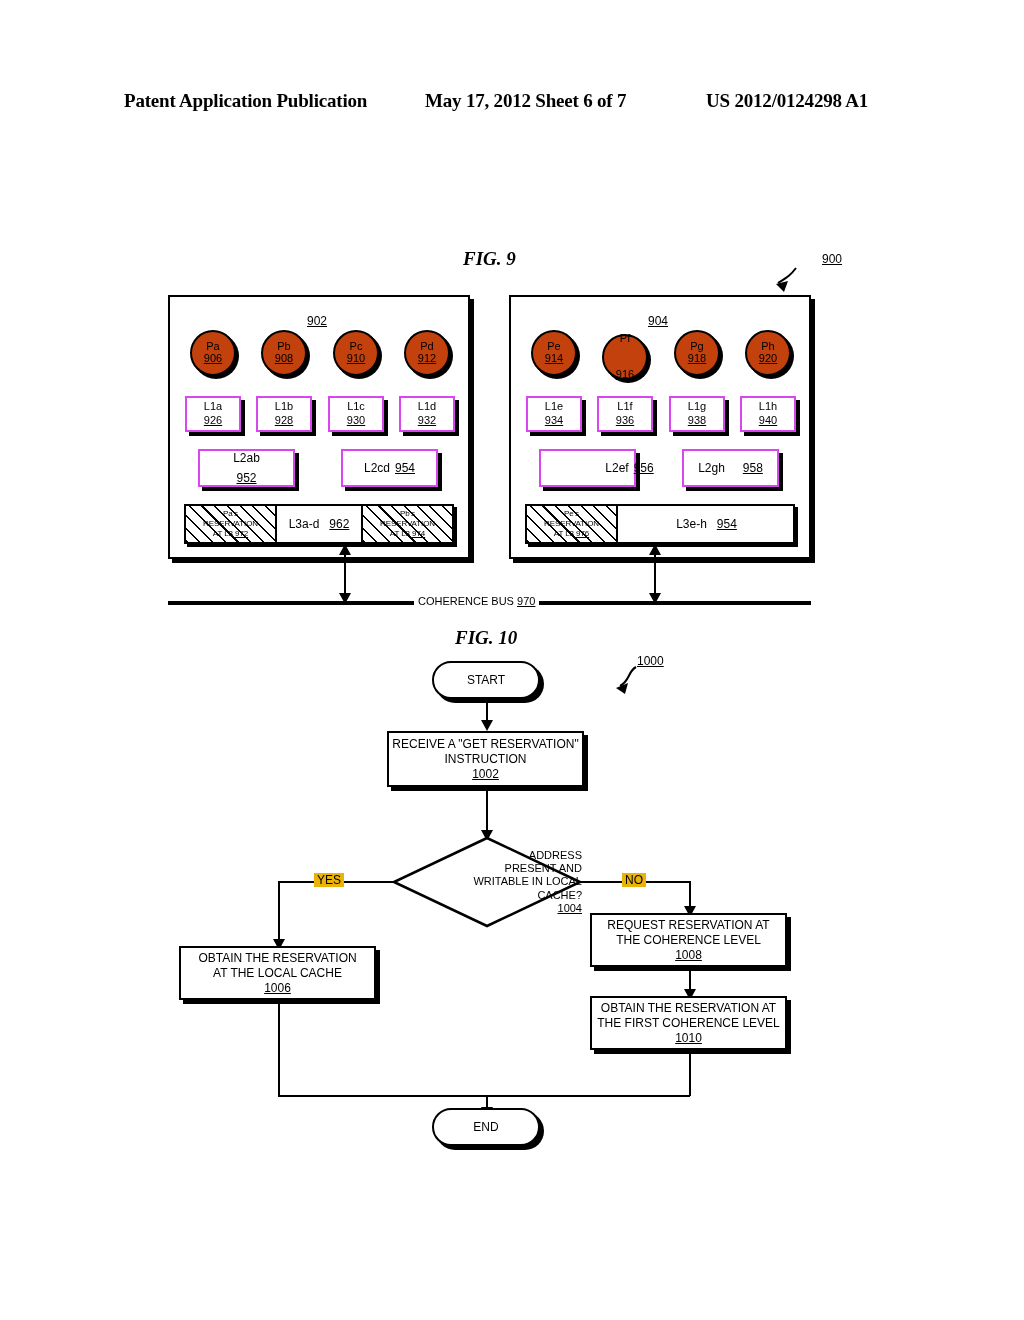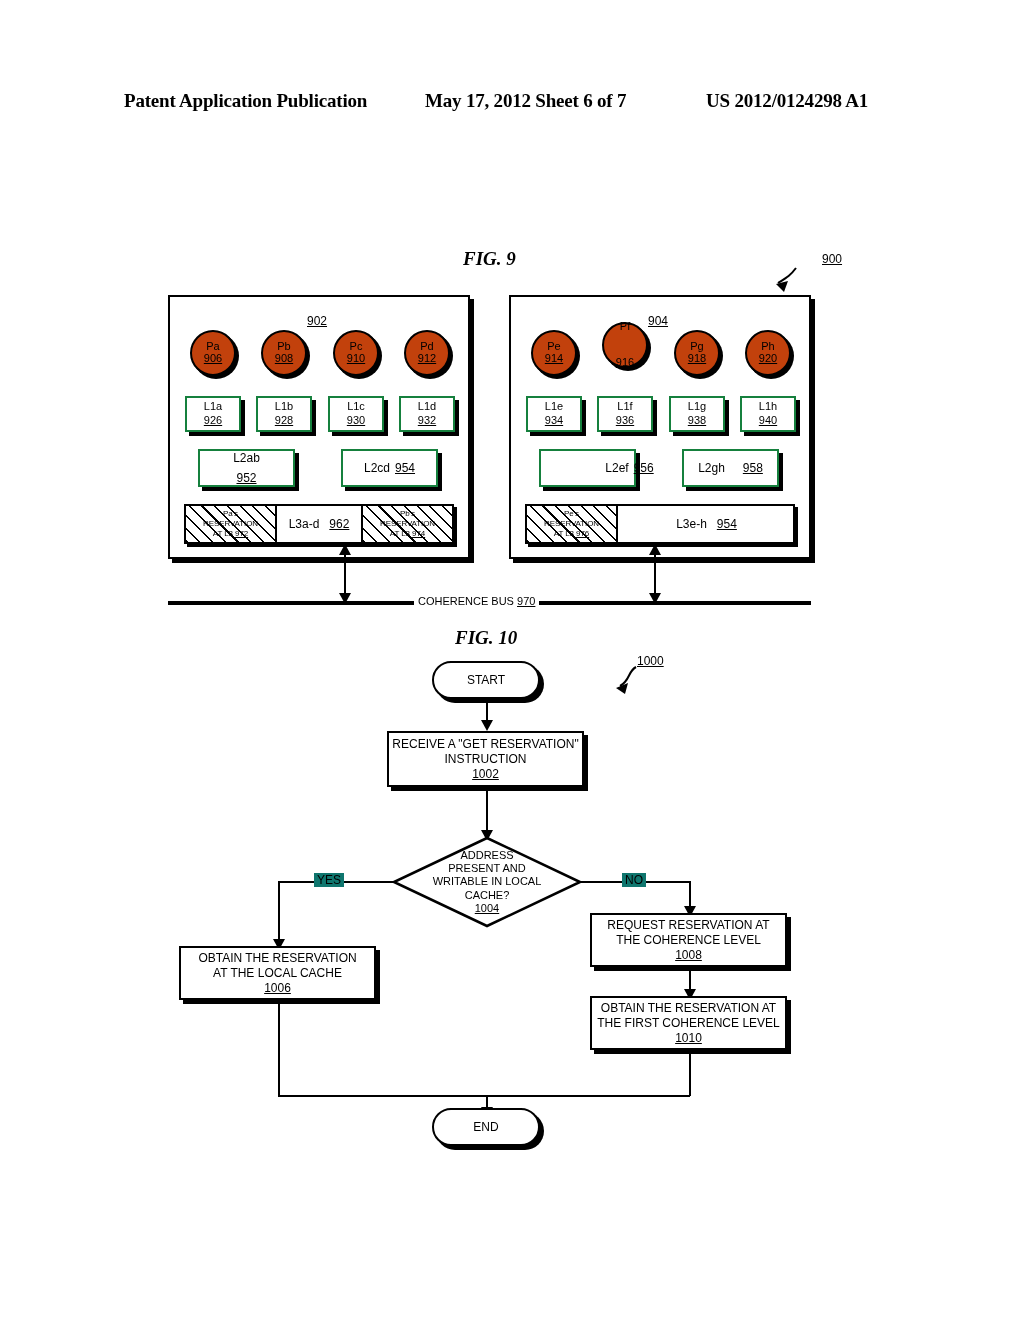--- a/index.html
+++ b/index.html
@@ -41,21 +41,21 @@
     font-style: italic;
     font-size: 19px;
     white-space: nowrap;
   }
 
   
   .shadow-box {
     position: absolute;
     box-sizing: border-box;
     background: #ffffff;
-    border: 2px solid #15803d;
+    border: 2px solid #d946ef;
     box-shadow: 4px 4px 0 0 #000;
   }
   .circle-node {
     position: absolute;
     box-sizing: border-box;
     background: #c2410c;
     border: 2.5px solid #000;
     border-radius: 50%;
     box-shadow: 3px 3px 0 0 #000;
     display: flex;
@@ -194,21 +194,21 @@
   .decision svg { position: absolute; left: 0; top: 0; }
   .decision .box-label {
     position: absolute;
     left: 0; top: 0;
     font-size: 11px;
     line-height: 1.2;
   }
   .branch-label {
     position: absolute;
     font-size: 12px;
-    background: #0f766e;
+    background: #eab308;
     padding: 0 3px;
     white-space: nowrap;
   }
 </style>
 </head>
 <body>
 
 <div id="page-header">
   <span class="hdr-left">Patent Application Publication</span>
   <span class="hdr-center">May 17, 2012  Sheet 6 of 7</span>
@@ -307,21 +307,21 @@
   <span class="ref">962</span>
 </div>
 
 <div class="cluster-box" style="left:509px; top:295px; width:302px; height:264px;"></div>
 <div class="cluster-id" style="left:648px; top:314px;">904</div>
 
 <div class="circle-node" style="left:531px; top:330px; width:46px; height:46px;">
   <span>Pe</span>
   <span class="ref">914</span>
 </div>
-<div class="circle-node" style="left:602px; top:322px; width:46px; height:46px;gap:24px;">
+<div class="circle-node" style="left:602px; top:334px; width:46px; height:46px;gap:24px;">
   <span>Pf</span>
   <span class="ref">916</span>
 </div>
 <div class="circle-node" style="left:674px; top:330px; width:46px; height:46px;">
   <span>Pg</span>
   <span class="ref">918</span>
 </div>
 <div class="circle-node" style="left:745px; top:330px; width:46px; height:46px;">
   <span>Ph</span>
   <span class="ref">920</span>
@@ -418,21 +418,21 @@
   </div>
 </div>
 
 <div class="vline" style="left:486px; top:787px; height:50px;"></div>
 <div class="arrow-down" style="left:481px; top:830px;"></div>
 
 <div class="decision" style="left:392px; top:836px; width:190px; height:92px;">
   <svg width="190" height="92" viewBox="0 0 190 92">
     <polygon points="95,2 188,46 95,90 2,46" fill="#ffffff" stroke="#000" stroke-width="2.5"></polygon>
   </svg>
-  <div class="box-label" style="width:190px; height:92px;">
+  <div class="box-label" style="width:190px; height:92px;align-items:flex-end;">
     <span>ADDRESS</span>
     <span>PRESENT AND</span>
     <span>WRITABLE IN LOCAL</span>
     <span>CACHE?</span>
     <span class="ref">1004</span>
   </div>
 </div>
 
 <div class="hline" style="left:278px; top:881px; width:116px;"></div>
 <div class="vline" style="left:278px; top:881px; height:65px;"></div>

